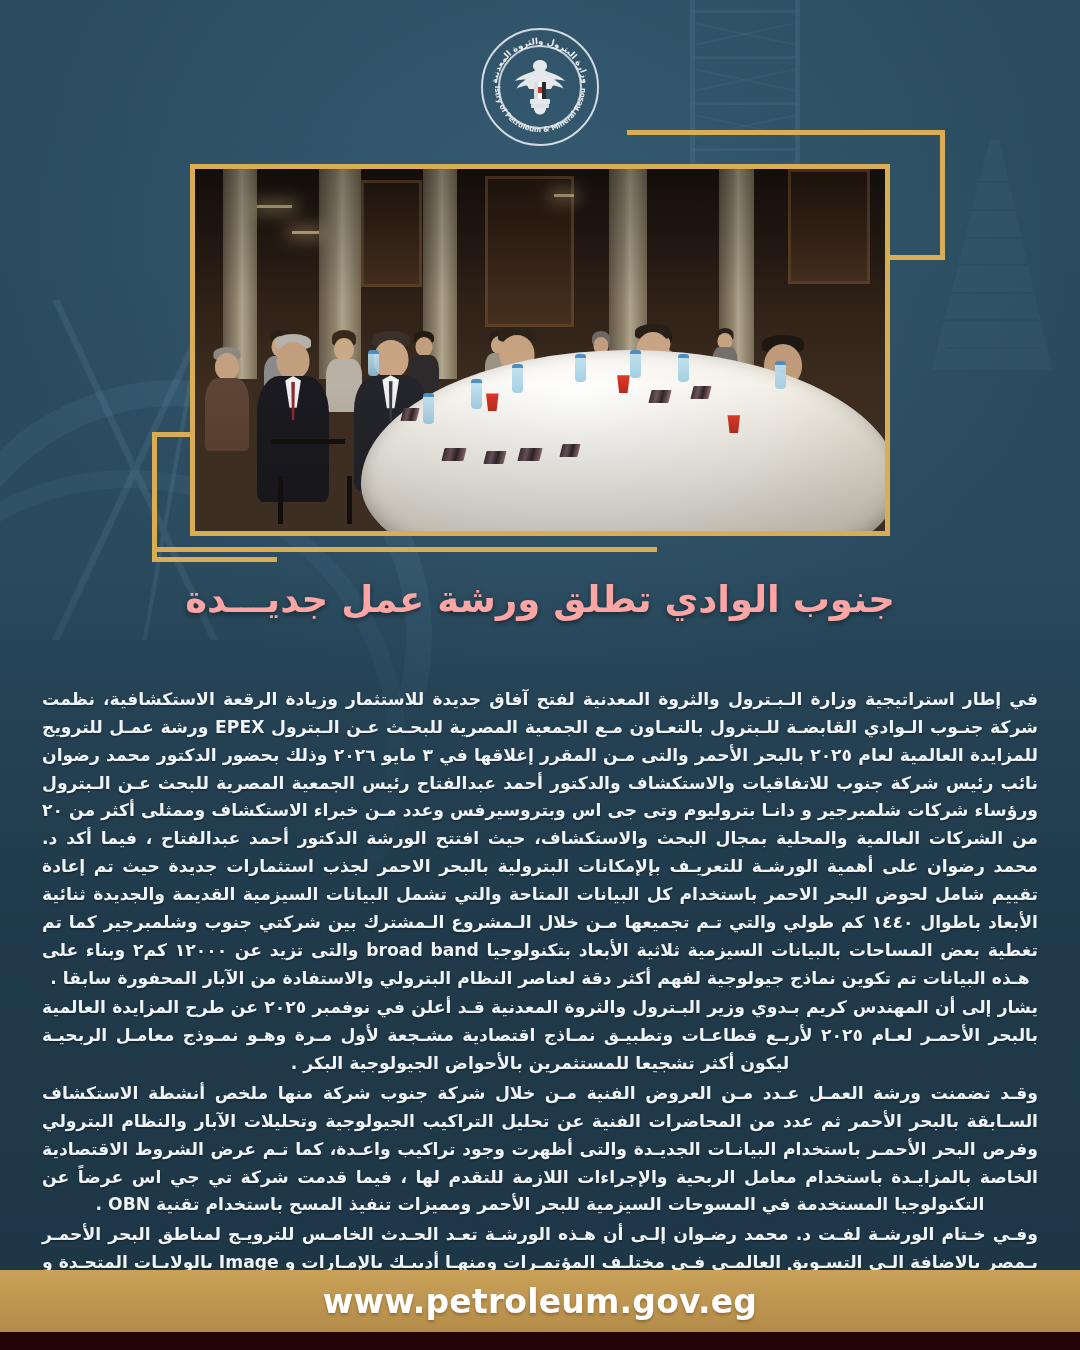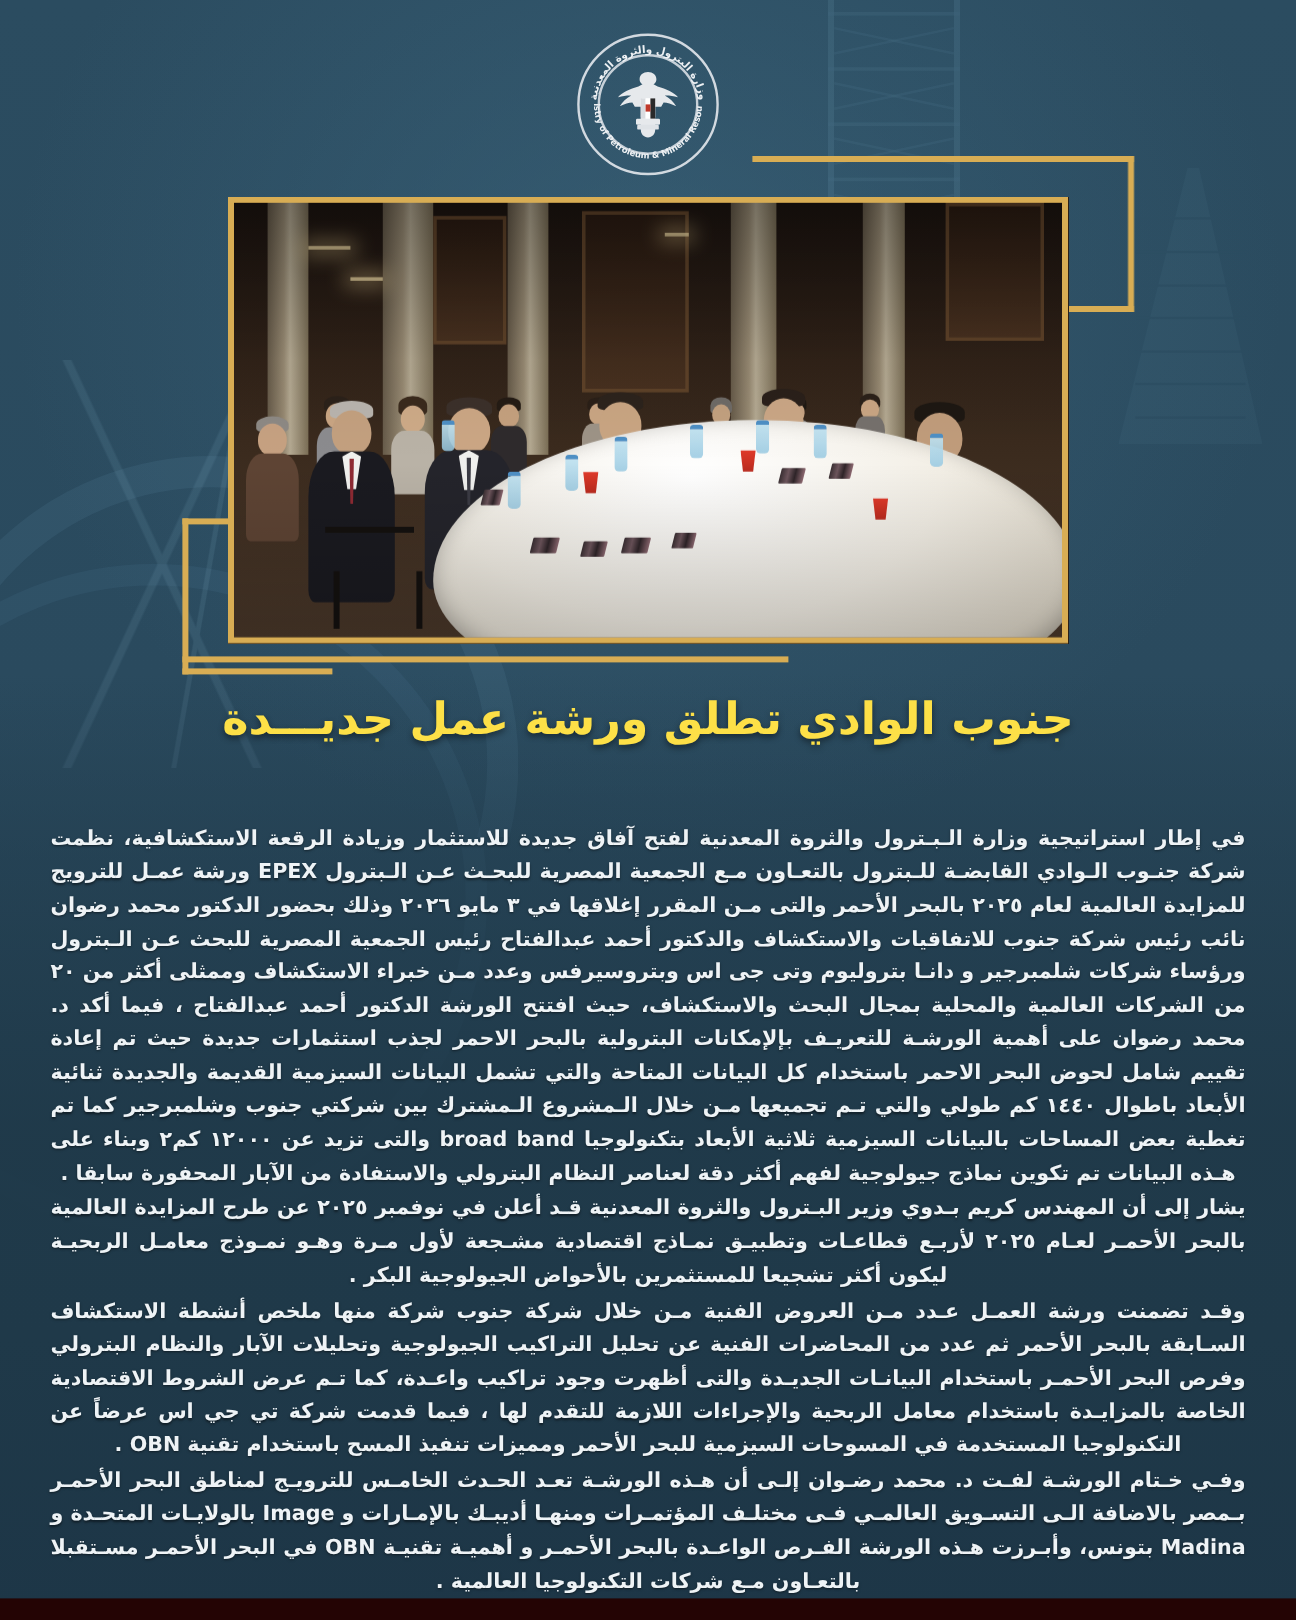--- a/index.html
+++ b/index.html
@@ -274,21 +274,21 @@
     position: absolute; inset: 0;
     background: linear-gradient(180deg, rgba(0,0,0,0.32) 0%, rgba(0,0,0,0.03) 36%, rgba(0,0,0,0.0) 60%, rgba(0,0,0,0.18) 100%);
   }
 
   
   .headline {
     position: absolute;
     left: 60px; right: 60px;
     top: 574px;
     text-align: center;
-    color: #fde047;
+    color: #fca5a5;
     font-size: 37px;
     font-weight: bold;
     line-height: 1.42;
     letter-spacing: 0px;
     text-shadow: 0 2px 5px rgba(0,0,0,0.45);
   }
   .headline .ln { display: block; }
 
   
   .body-copy {
@@ -556,15 +556,18 @@
     <span class="ln">جنوب الوادي تطلق ورشة عمل جديـــدة</span>
   </div>
 
   <div class="body-copy">
     <p>في إطار استراتيجية وزارة الـبـترول والثروة المعدنية لفتح آفاق جديدة للاستثمار وزيادة الرقعة الاستكشافية، نظمت شركة جنـوب الـوادي القابضـة للـبترول بالتعـاون مـع الجمعية المصرية للبحـث عـن الـبترول EPEX ورشة عمـل للترويج للمزايدة العالمية لعام ٢٠٢٥ بالبحر الأحمر والتى مـن المقرر إغلاقها في ٣ مايو ٢٠٢٦ وذلك بحضور الدكتور محمد رضوان نائب رئيس شركة جنوب للاتفاقيات والاستكشاف والدكتور أحمد عبدالفتاح رئيس الجمعية المصرية للبحث عـن الـبترول ورؤساء شركات شلمبرجير و دانـا بتروليوم وتى جى اس وبتروسيرفس وعدد مـن خبراء الاستكشاف وممثلى أكثر من ٢٠ من الشركات العالمية والمحلية بمجال البحث والاستكشاف، حيث افتتح الورشة الدكتور أحمد عبدالفتاح ، فيما أكد د. محمد رضوان على أهمية الورشـة للتعريـف بإلإمكانات البترولية بالبحر الاحمر لجذب استثمارات جديدة حيث تم إعادة تقييم شامل لحوض البحر الاحمر باستخدام كل البيانات المتاحة والتي تشمل البيانات السيزمية القديمة والجديدة ثنائية الأبعاد باطوال ١٤٤٠ كم طولي والتي تـم تجميعها مـن خلال الـمشروع الـمشترك بين شركتي جنوب وشلمبرجير كما تم تغطية بعض المساحات بالبيانات السيزمية ثلاثية الأبعاد بتكنولوجيا broad band والتى تزيد عن ١٢٠٠٠ كم٢ وبناء على هـذه البيانات تم تكوين نماذج جيولوجية لفهم أكثر دقة لعناصر النظام البترولي والاستفادة من الآبار المحفورة سابقا .</p>
     <p>يشار إلى أن المهندس كريم بـدوي وزير البـترول والثروة المعدنية قـد أعلن في نوفمبر ٢٠٢٥ عن طرح المزايدة العالمية بالبحر الأحمـر لعـام ٢٠٢٥ لأربـع قطاعـات وتطبيـق نمـاذج اقتصادية مشـجعة لأول مـرة وهـو نمـوذج معامـل الربحيـة ليكون أكثر تشجيعا للمستثمرين بالأحواض الجيولوجية البكر .</p>
     <p>وقـد تضمنت ورشة العمـل عـدد مـن العروض الفنية مـن خلال شركة جنوب شركة منها ملخص أنشطة الاستكشاف السـابقة بالبحر الأحمر ثم عدد من المحاضرات الفنية عن تحليل التراكيب الجيولوجية وتحليلات الآبار والنظام البترولي وفرص البحر الأحمـر باستخدام البيانـات الجديـدة والتى أظهرت وجود تراكيب واعـدة، كما تـم عرض الشروط الاقتصادية الخاصة بالمزايـدة باستخدام معامل الربحية والإجراءات اللازمة للتقدم لها ، فيما قدمت شركة تي جي اس عرضاً عن التكنولوجيا المستخدمة في المسوحات السيزمية للبحر الأحمر ومميزات تنفيذ المسح باستخدام تقنية OBN .</p>
     <p>وفـي خـتام الورشـة لفـت د. محمد رضـوان إلـى أن هـذه الورشـة تعـد الحـدث الخامـس للترويـج لمناطق البحر الأحمـر بـمصر بالاضافة الـى التسـويق العالمـي فـى مختلـف المؤتمـرات ومنهـا أديبـك بالإمـارات و Image بالولايـات المتحـدة و Madina بتونس، وأبـرزت هـذه الورشة الفـرص الواعـدة بالبحر الأحمـر و أهميـة تقنيـة OBN في البحر الأحمـر مسـتقبلا بالتعـاون مـع شركات التكنولوجيا العالمية .</p>
   </div>
 
+  <div class="footer-bar">
+    <span class="footer-url">www.petroleum.gov.eg</span>
+  </div>
   <div class="footer-strip"></div>
 
 </div>
 
 </body></html>

